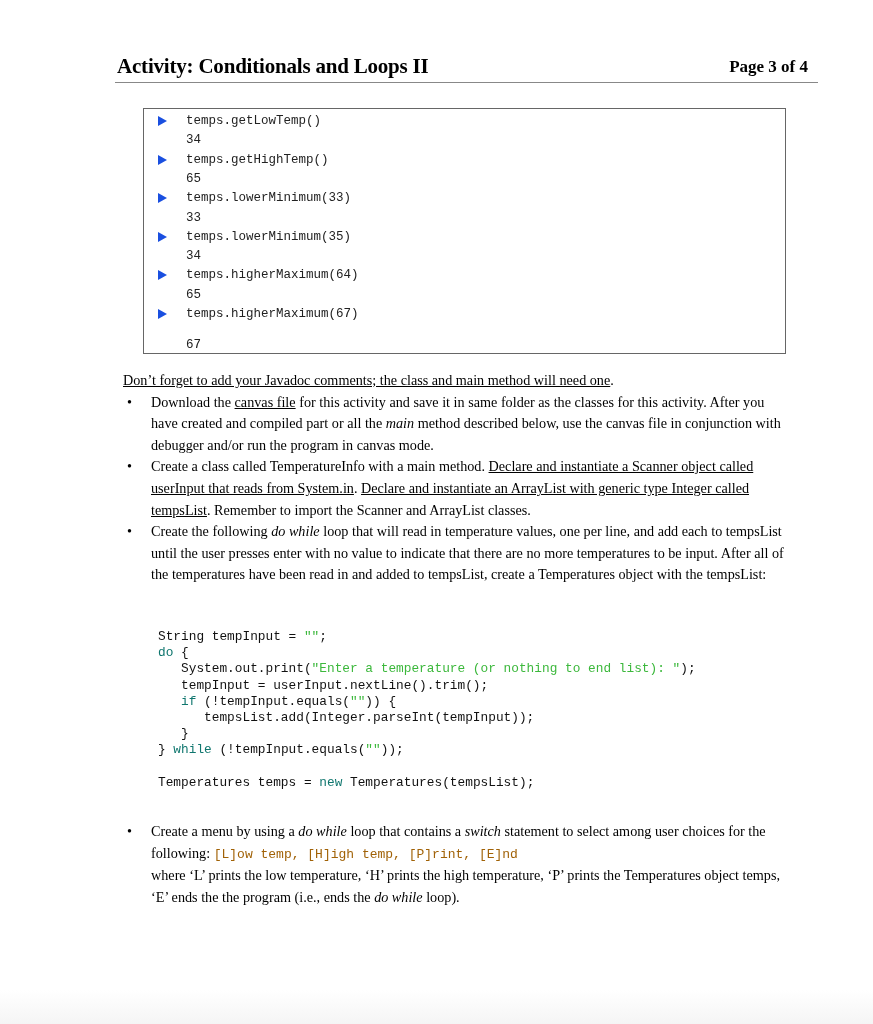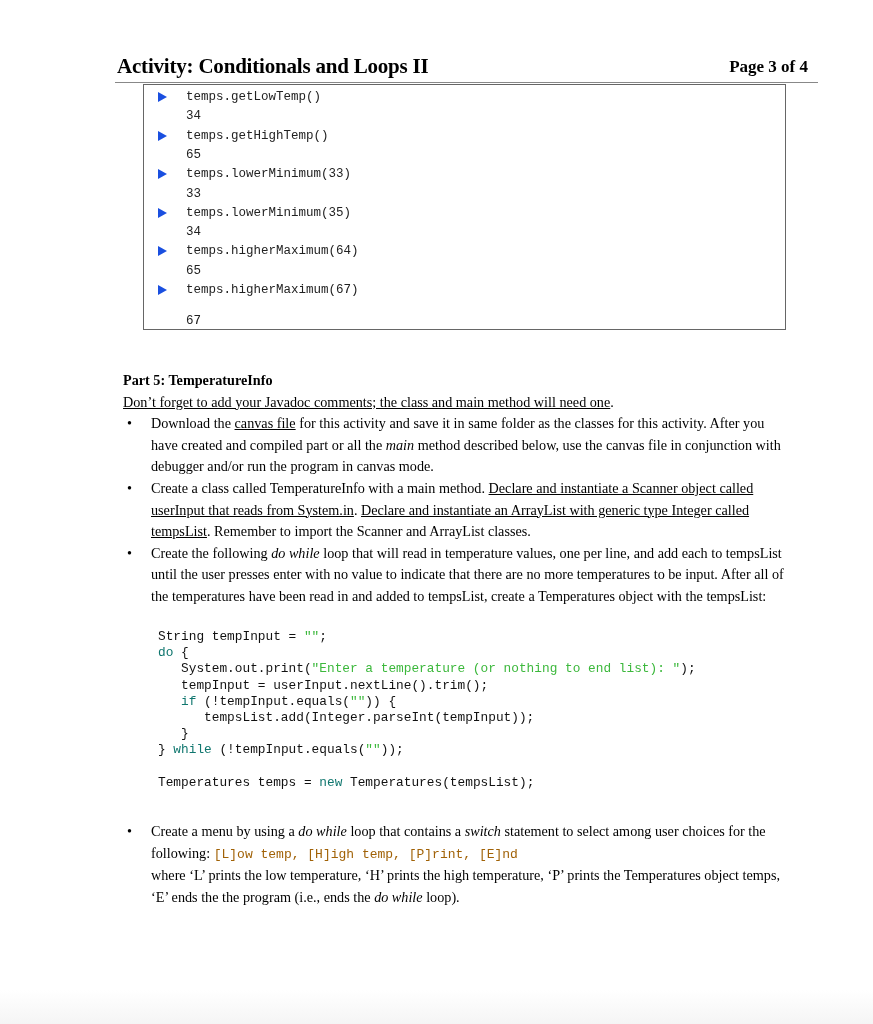--- a/index.html
+++ b/index.html
@@ -6,21 +6,21 @@
   body {
     width: 873px; height: 1024px; position: relative; overflow: hidden;
     background: linear-gradient(to bottom, #ffffff 0px, #ffffff 990px, #f5f5f5 1024px);
     font-family: "Liberation Serif", serif; color: #000;
   }
   .header { position: absolute; left: 115px; top: 52px; width: 703px; height: 30px; border-bottom: 1.5px solid #888; }
   .header-title { position: absolute; left: 2px; top: 2px; font-weight: bold; font-size: 21px; letter-spacing: -0.2px; }
   .header-page { position: absolute; right: 10px; top: 5px; font-weight: bold; font-size: 17px; }
 
   .console-box {
-    position: absolute; left: 143px; top: 84px; width: 643px; height: 246px;
+    position: absolute; left: 143px; top: 108px; width: 643px; height: 246px;
     border: 1.5px solid #666; box-sizing: border-box; text-align: center;
   }
   .console-line { position: absolute; left: 42px; font-family: "Liberation Mono", monospace; font-size: 12.5px; color: #222; white-space: pre; }
   .console-arrow { position: absolute; left: -28px; top: 2px; width: 0; height: 0;
     border-top: 5px solid transparent; border-bottom: 5px solid transparent; border-left: 9px solid #1a4fe0; }
 
   .section { position: absolute; left: 123px; top: 370px; width: 670px; font-size: 14.2px; line-height: 21.6px; }
   .part-title { font-weight: bold; margin: 0; }
   .u { text-decoration: underline; }
   .i { font-style: italic; }
@@ -51,21 +51,20 @@
     <div class="console-line" style="top: 101.5px;">33</div>
     <div class="console-line" style="top: 120.8px;"><span class="console-arrow"></span><span>temps.lowerMinimum(35)</span></div>
     <div class="console-line" style="top: 140.1px;">34</div>
     <div class="console-line" style="top: 159.4px;"><span class="console-arrow"></span><span>temps.higherMaximum(64)</span></div>
     <div class="console-line" style="top: 178.7px;">65</div>
     <div class="console-line" style="top: 198px;"><span class="console-arrow"></span><span>temps.higherMaximum(67)</span></div>
     <div class="console-line" style="top: 217.3px; margin-top: 12px;">67</div>
   </div>
 
 <div class="section">
-  <p class="part-title">Part 5: TemperatureInfo</p>
   <div><span class="u">Don’t forget to add your Javadoc comments; the class and main method will need one</span><span>.</span></div>
 
   <div class="bullet-item">
     <span class="bullet-dot">•</span>
     <span>Download the </span><span class="u">canvas file</span><span> for this activity and save it in same folder as the classes for this activity. After you have created and compiled part or all the </span><span class="i">main</span><span> method described below, use the canvas file in conjunction with debugger and/or run the program in canvas mode.</span>
   </div>
 
   <div class="bullet-item">
     <span class="bullet-dot">•</span>
     <span>Create a class called TemperatureInfo with a main method.  </span><span class="u">Declare and instantiate a Scanner object called userInput that reads from System.in</span><span>.  </span><span class="u">Declare and instantiate an ArrayList with generic type Integer called tempsList</span><span>.  Remember to import the Scanner and ArrayList classes.</span>

